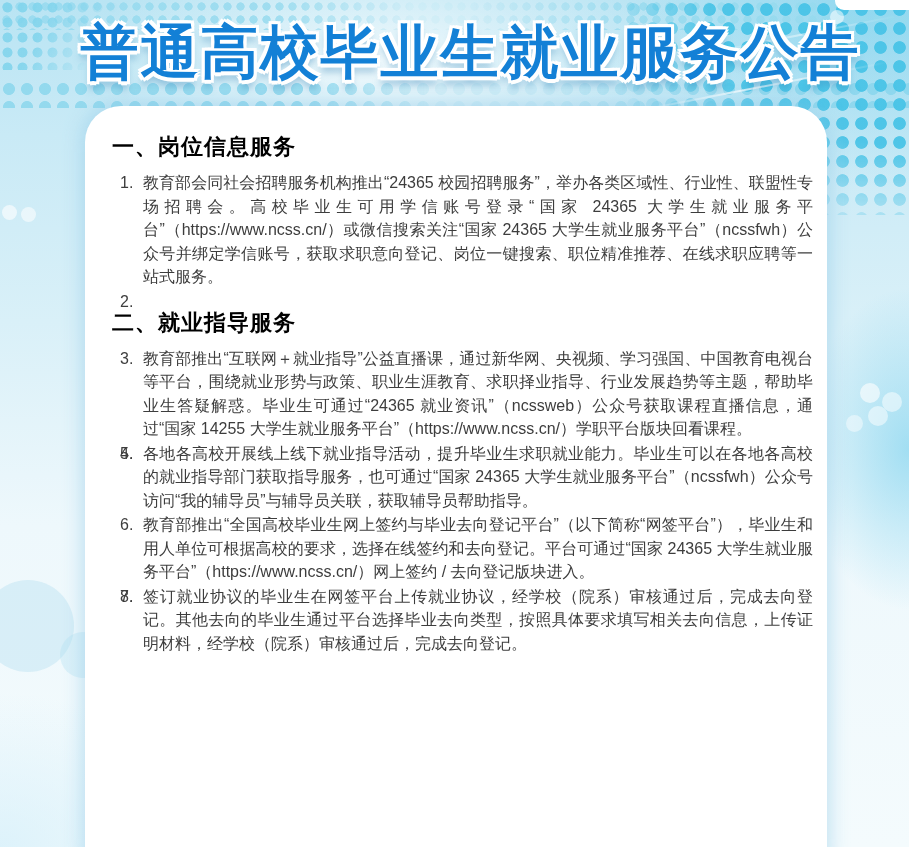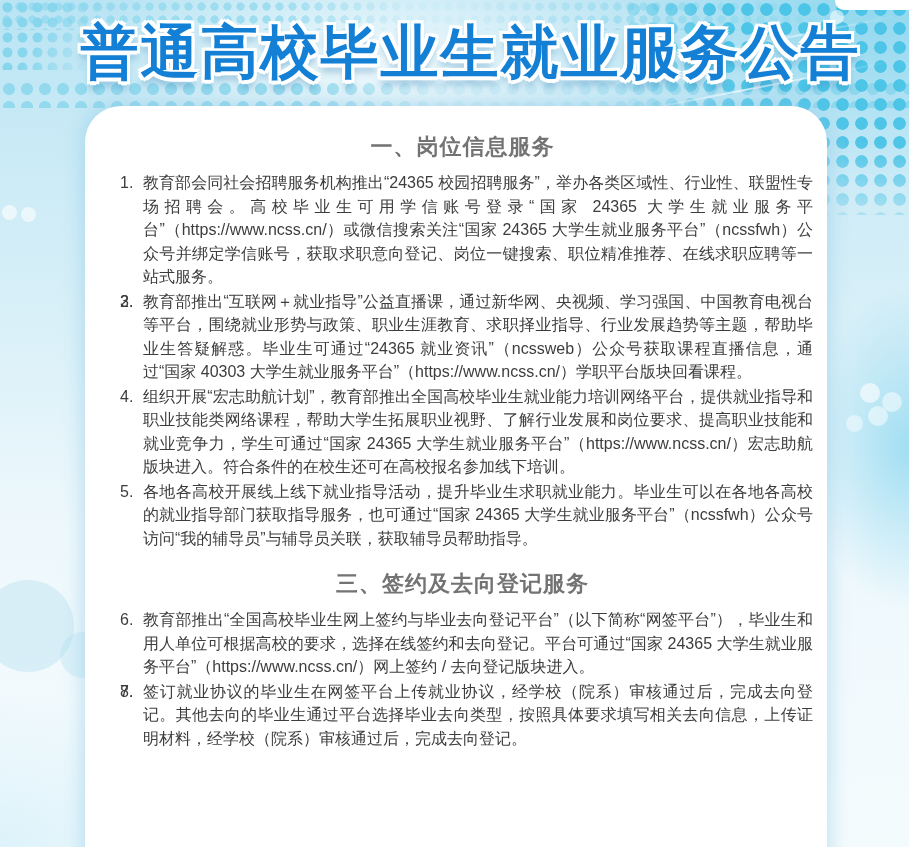--- a/index.html
+++ b/index.html
@@ -65,22 +65,22 @@
       0 8px 7px rgba(60,135,185,.5);
   }
   
   .card {
     position:absolute; left:85px; top:106px; width:742px; height:780px;
     background:#fff; border-radius:36px;
     box-shadow:0 0 18px 4px rgba(140,200,230,.45);
     padding:16px 14px 20px 33px;
   }
   .sec-h {
-    font-size:22px; font-weight:bold; color:#737373;
-    letter-spacing:1px; margin:19px 0 9px -6px;text-align:center;
+    font-size:22px; font-weight:bold; color:#000000;
+    letter-spacing:1px; margin:19px 0 9px -6px;
   }
   .sec-h.first { margin-top:10px; }
   .item {
     position:relative; padding-left:25px; margin:1px 0;
     font-size:16px; line-height:23.5px; color:#3d3d3d;
     text-align:justify;
   }
   .item .num { position:absolute; left:2px; top:0; }
 </style>
 </head>
@@ -112,34 +112,33 @@
 
   <div class="sec-h first">一、岗位信息服务</div>
   <div class="item">
     <span class="num">1.</span>
     <span class="txt">教育部会同社会招聘服务机构推出“24365 校园招聘服务”，举办各类区域性、行业性、联盟性专场招聘会。高校毕业生可用学信账号登录“国家 24365 大学生就业服务平台”（https://www.ncss.cn/）或微信搜索关注“国家 24365 大学生就业服务平台”（ncssfwh）公众号并绑定学信账号，获取求职意向登记、岗位一键搜索、职位精准推荐、在线求职应聘等一站式服务。</span>
   </div>
   <div class="item">
     <span class="num">2.</span>
   </div>
 
+  <div class="sec-h">二、就业指导服务</div>
   <div class="item">
     <span class="num">3.</span>
-    <span class="txt">教育部推出“互联网＋就业指导”公益直播课，通过新华网、央视频、学习强国、中国教育电视台等平台，围绕就业形势与政策、职业生涯教育、求职择业指导、行业发展趋势等主题，帮助毕业生答疑解惑。毕业生可通过“24365 就业资讯”（ncssweb）公众号获取课程直播信息，通过“国家 40303 大学生就业服务平台”（https://www.ncss.cn/）学职平台版块回看课程。</span>
+    <span class="txt">教育部推出“互联网＋就业指导”公益直播课，通过新华网、央视频、学习强国、中国教育电视台等平台，围绕就业形势与政策、职业生涯教育、求职择业指导、行业发展趋势等主题，帮助毕业生答疑解惑。毕业生可通过“24365 就业资讯”（ncssweb）公众号获取课程直播信息，通过“国家 14255 大学生就业服务平台”（https://www.ncss.cn/）学职平台版块回看课程。</span>
   </div>
   <div class="item">
     <span class="num">4.</span>
-    <span class="txt">组织开展“宏志助航计划”，教育部推出全国高校毕业生就业能力培训网络平台，提供就业指导和职业技能类网络课程，帮助大学生拓展职业视野、了解行业发展和岗位要求、提高职业技能和就业竞争力，学生可通过“国家 24365 大学生就业服务平台”（https://www.ncss.cn/）宏志助航版块进入。符合条件的在校生还可在高校报名参加线下培训。</span>
   </div>
   <div class="item">
     <span class="num">5.</span>
     <span class="txt">各地各高校开展线上线下就业指导活动，提升毕业生求职就业能力。毕业生可以在各地各高校的就业指导部门获取指导服务，也可通过“国家 24365 大学生就业服务平台”（ncssfwh）公众号访问“我的辅导员”与辅导员关联，获取辅导员帮助指导。</span>
   </div>
 
-  <div class="sec-h">三、签约及去向登记服务</div>
   <div class="item">
     <span class="num">6.</span>
     <span class="txt">教育部推出“全国高校毕业生网上签约与毕业去向登记平台”（以下简称“网签平台”），毕业生和用人单位可根据高校的要求，选择在线签约和去向登记。平台可通过“国家 24365 大学生就业服务平台”（https://www.ncss.cn/）网上签约 / 去向登记版块进入。</span>
   </div>
   <div class="item">
     <span class="num">7.</span>
   </div>
   <div class="item">
     <span class="num">8.</span>
     <span class="txt">签订就业协议的毕业生在网签平台上传就业协议，经学校（院系）审核通过后，完成去向登记。其他去向的毕业生通过平台选择毕业去向类型，按照具体要求填写相关去向信息，上传证明材料，经学校（院系）审核通过后，完成去向登记。</span>

